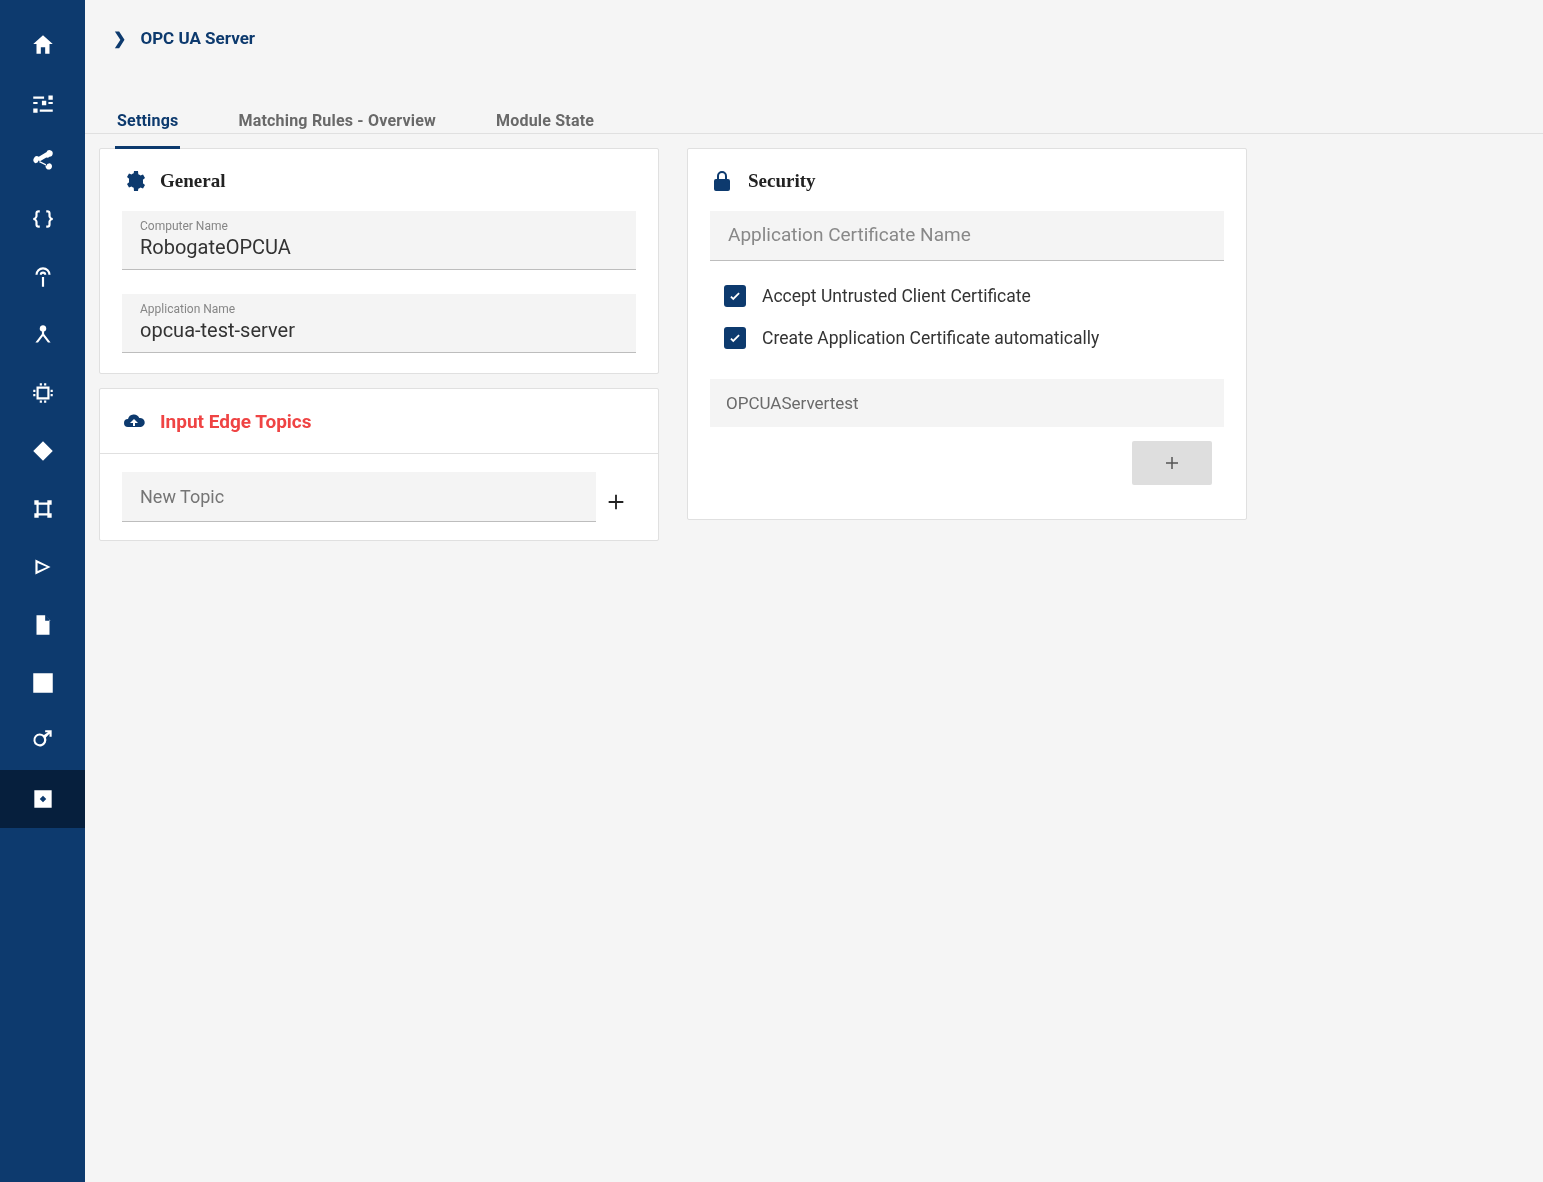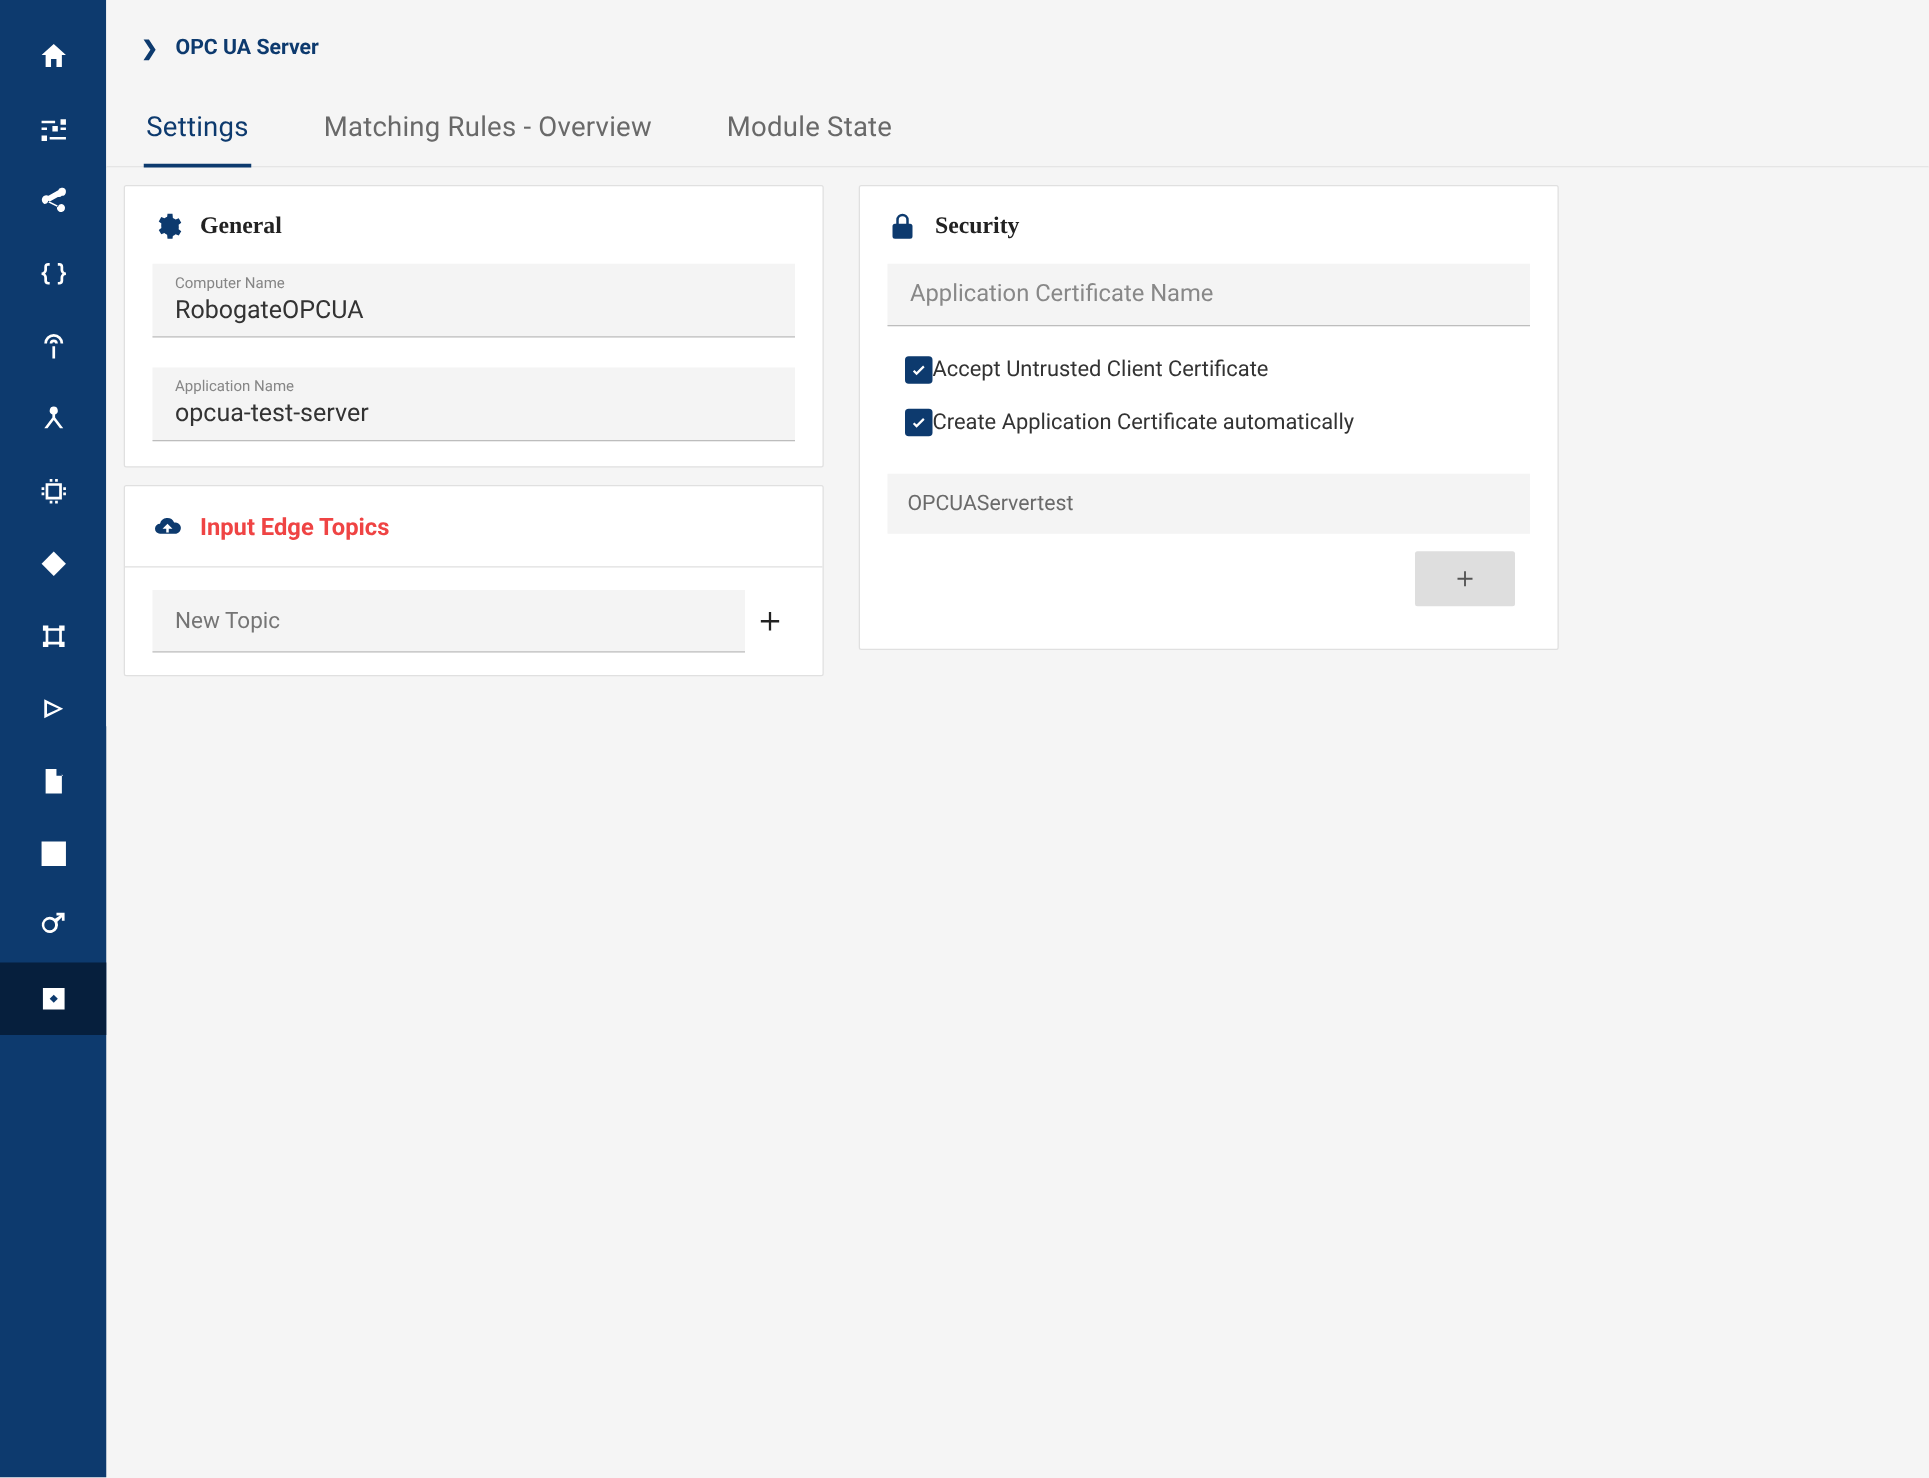--- a/index.html
+++ b/index.html
@@ -61,27 +61,27 @@
     gap: 56px;
     padding: 0 30px;
     background: var(--grey-bg);
     border-bottom: 1px solid var(--border);
     height: 58px;
     align-items: flex-end;
   }
   .tab {
     padding: 0 2px 16px 2px;
     color: var(--grey-mid);
-    font-weight: 400;
-    font-size: 22px;
+    font-weight: 700;
+    font-size: 16px;
     letter-spacing: .2px;
     cursor: pointer;
     border-bottom: 3px solid transparent;
     position: relative;
-    top: 1px;
+    top: 16px;
   }
   .tab.active {
     color: var(--navy-text);
     border-bottom-color: var(--navy-text);
   }
   .content {
     display: flex;
     gap: 28px;
     padding: 14px 28px 40px 14px;
     align-items: flex-start;
@@ -133,41 +133,41 @@
     display:flex; align-items:center; justify-content:space-between;
     padding: 16px 22px 16px 22px;
     font-size:19px; color:#222;
   }
   .topic-row .x {
     width:34px; height:34px; display:flex; align-items:center; justify-content:center;
     cursor:pointer;
   }
   .topic-row .x svg { width:20px; height:20px; stroke: var(--navy-text); stroke-width:2.5; fill:none;}
   .topic-add {
-    display:flex; align-items:center; 
+    display:flex; align-items:flex-end; 
     padding: 18px 22px;
   }
   .new-topic-input {
     flex:1;
     background: var(--input-bg);
     border:none;
     border-bottom:1px solid #bdbdbd;
     padding: 14px 18px;
     font-size: 18px;
     color:#888;
     outline:none;
     font-family:inherit;
   }
   .plus-btn {
     width:40px; height:40px; display:flex; align-items:center; justify-content:center;
     cursor:pointer;
   }
   .plus-btn svg { width:22px; height:22px; stroke:#222; stroke-width:2; fill:none;}
   .check-row {
-    display:flex; align-items:center; 
+    display:flex; align-items:center; gap:16px;
     margin: 20px 0;
     font-size:17.5px; color:#333;
   }
   .check-box {
     width:22px; height:22px; border-radius:3px;
     display:flex; align-items:center; justify-content:center;
     cursor:pointer; flex-shrink:0;
   }
   .check-box.checked { background: var(--navy-text); }
   .check-box svg { width:14px; height:14px; stroke:#fff; stroke-width:3; fill:none; }

